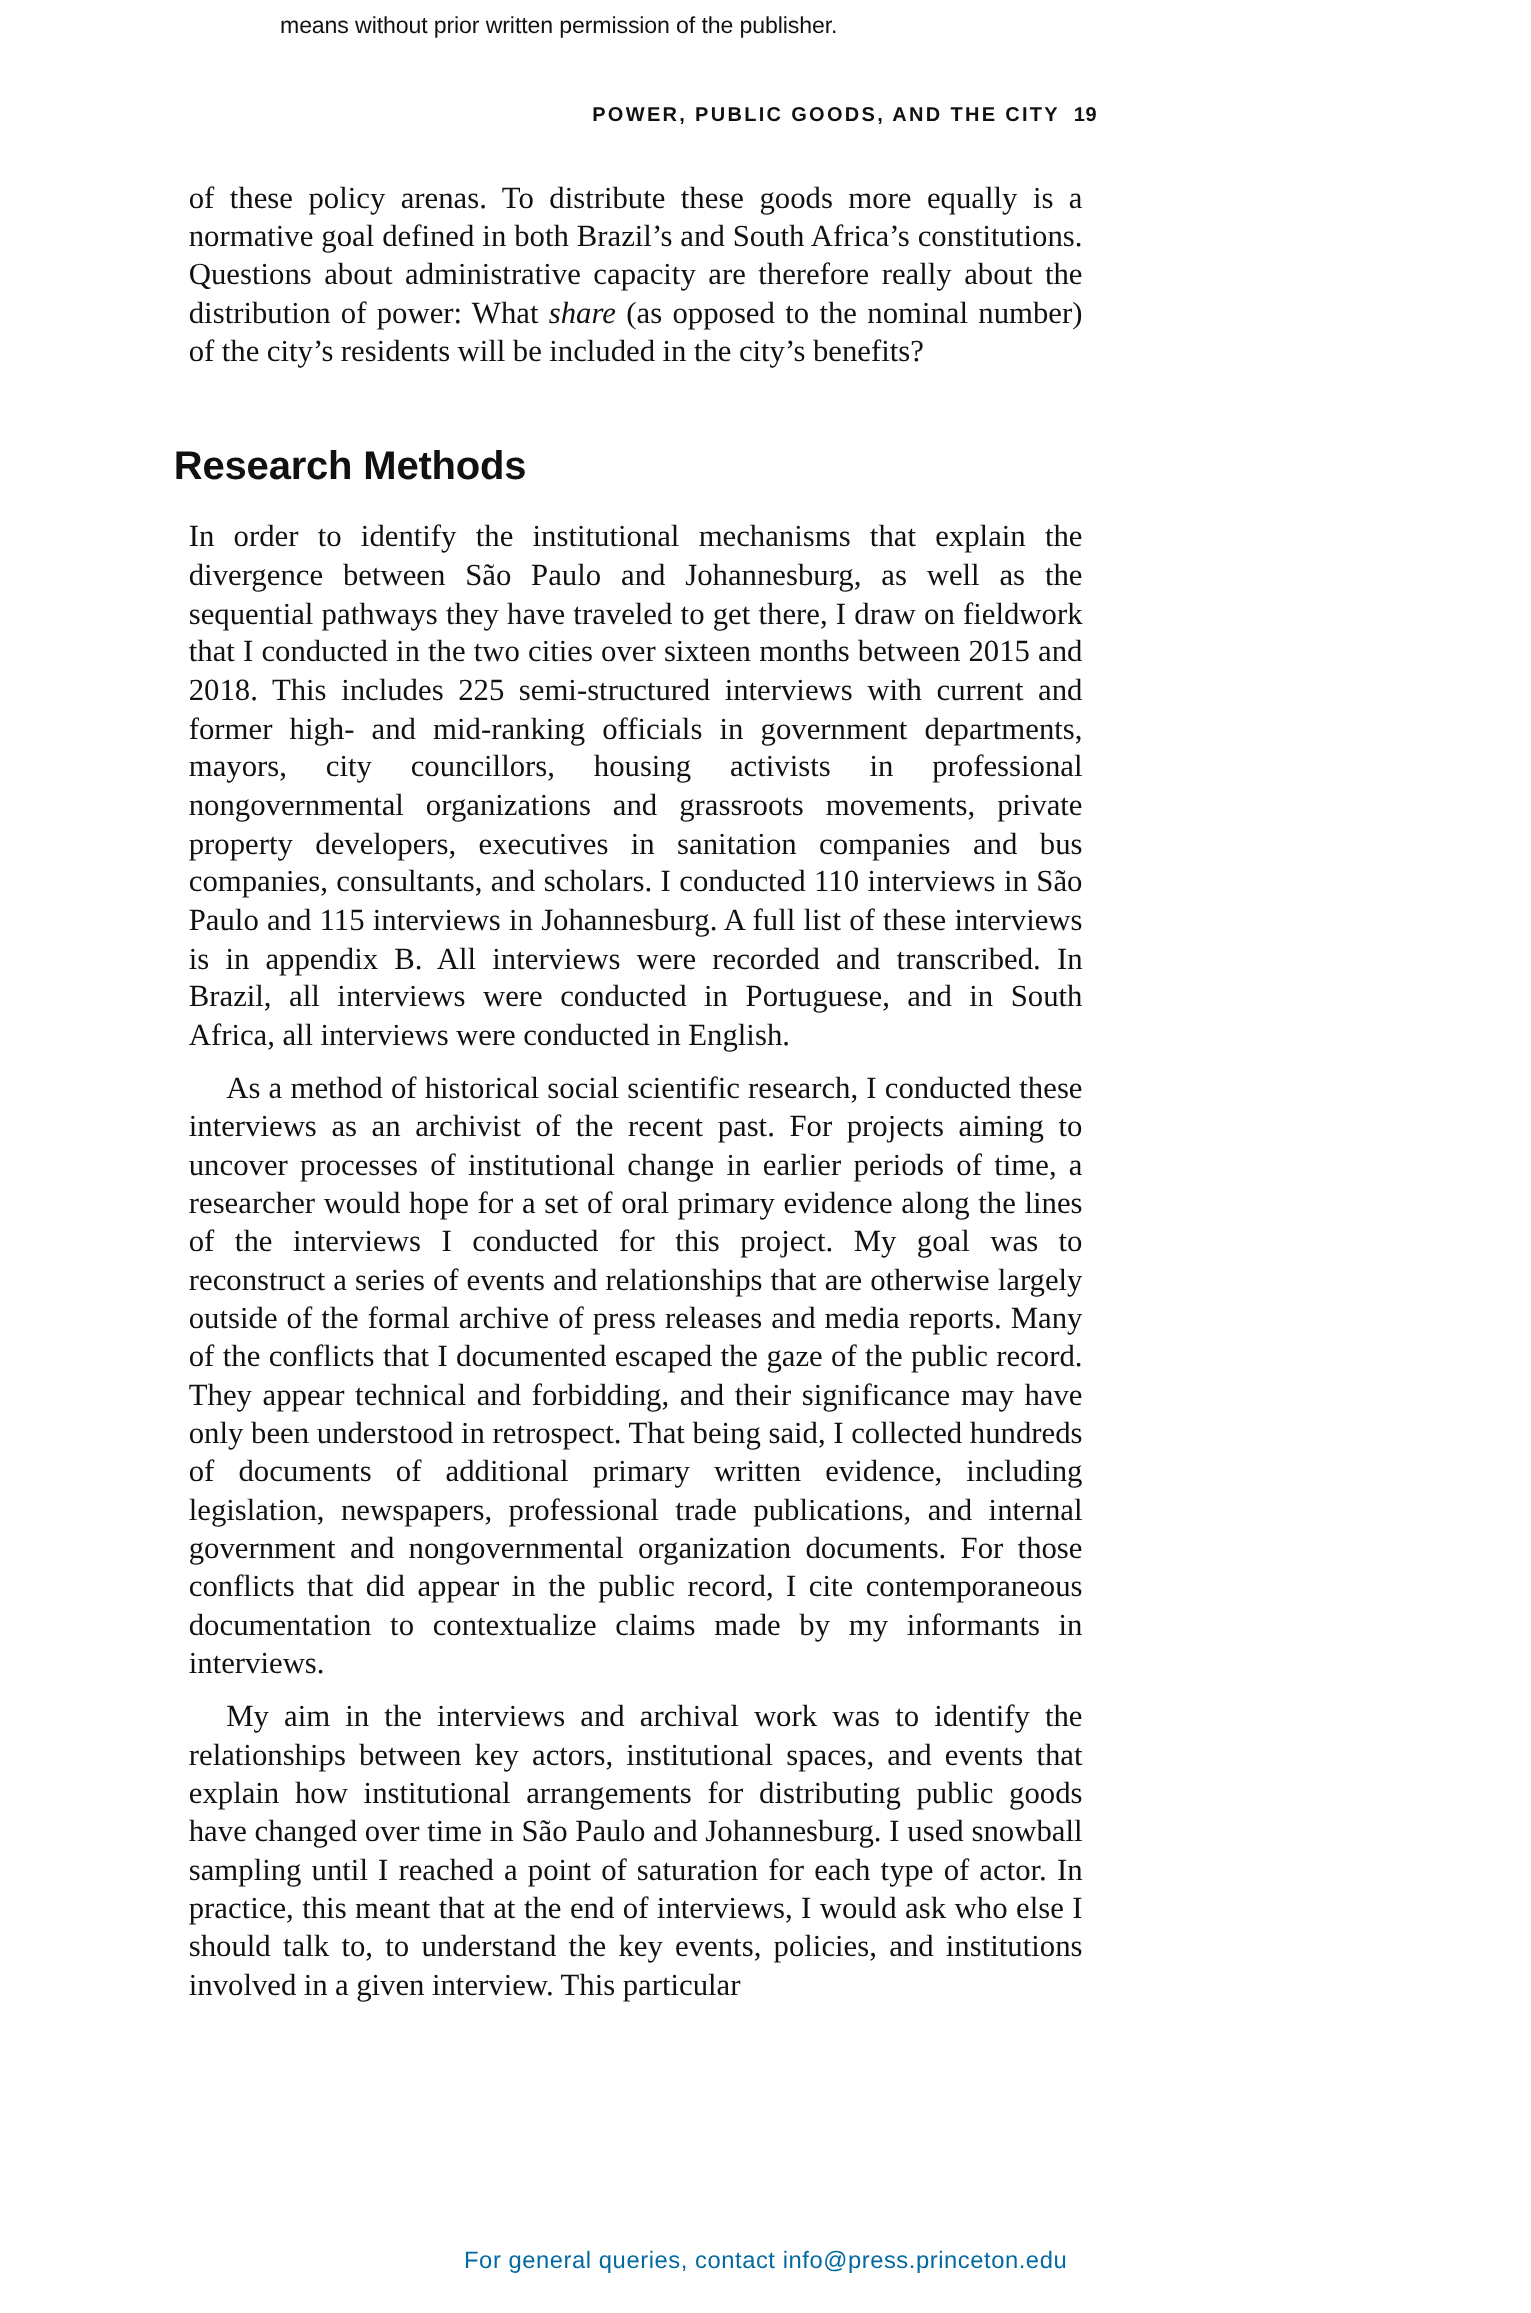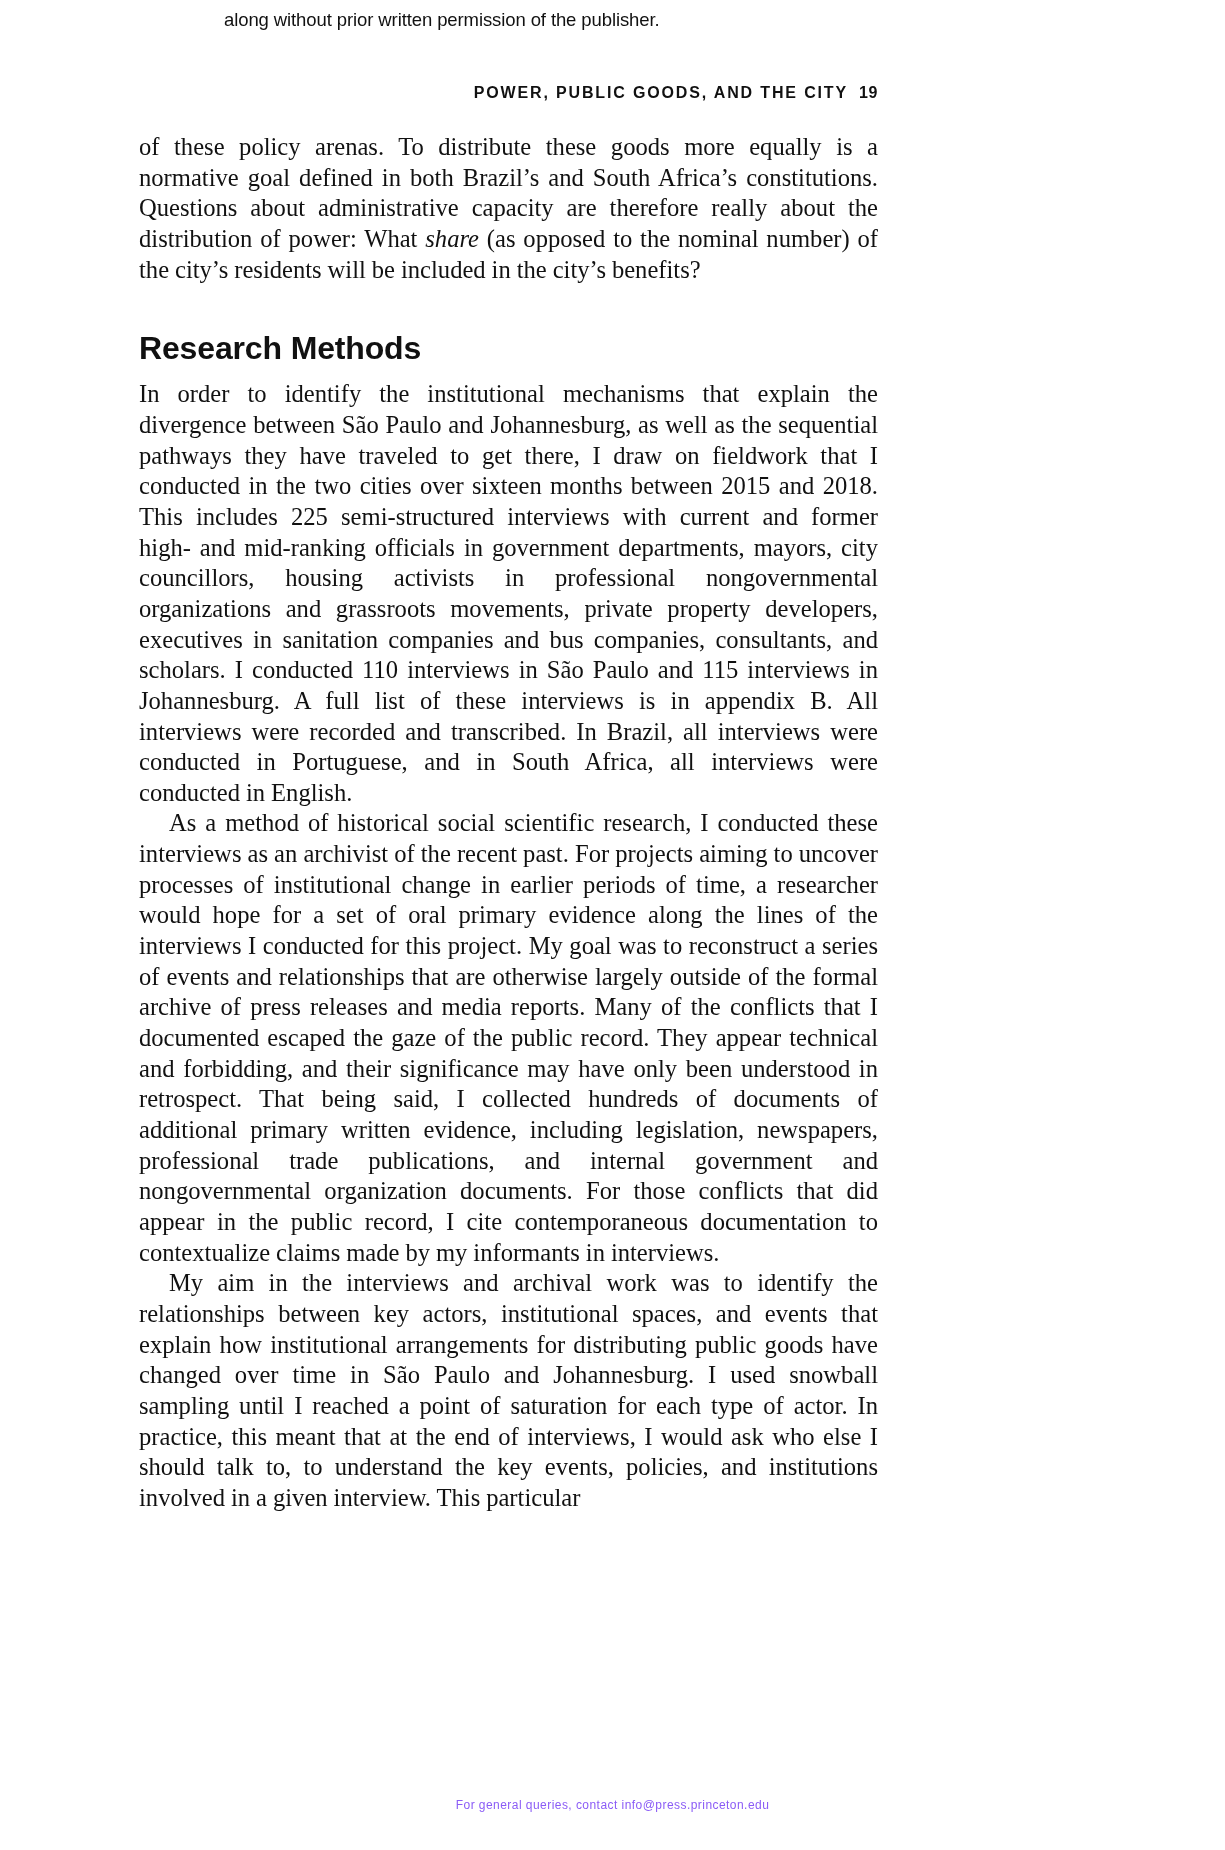--- a/index.html
+++ b/index.html
@@ -58,21 +58,21 @@
 
   
   .col {
     position: absolute;
     left: 139px;
     top: 132px;
     width: 739px;
   }
 
   p.body {
-    margin: 0;
+    margin: 12px;
     font-size: 24.6px;
     line-height: 30.65px;
     text-align: justify;
     text-justify: inter-word;
     word-spacing: -0.2px;
     hyphens: none;
   }
   p.body.cont { text-indent: 0; }
   p.body.indent { text-indent: 30px; }
 
@@ -92,32 +92,32 @@
   .gap-after-head  { height: 16px; }
 
   
   .footer {
     position: absolute;
     left: 0;
     right: 0;
     top: 1798px;
     text-align: center;
     font-family: "Liberation Sans", "DejaVu Sans", sans-serif;
-    font-size: 12px;
+    font-size: 19px;
     letter-spacing: 0.45px;
-    color: #8b5cf6;
+    color: #0369a1;
   }
 </style>
 </head>
 <body>
 
 <div class="page">
 
   <div class="copyright">
-    <span class="cline">along without prior written permission of the publisher.</span>
+    <span class="cline">means without prior written permission of the publisher.</span>
   </div>
 
   <div class="runhead">
     <span>POWER, PUBLIC GOODS, AND THE CITY</span><span class="folio">19</span>
   </div>
 
   <div class="col">
 
     <p class="body cont"><span>of these policy arenas. To distribute these goods more equally is a normative goal defined in both Brazil’s and South Africa’s constitutions. Questions about administrative capacity are therefore really about the distribution of power: What </span><em class="it">share</em><span> (as opposed to the nominal number) of the city’s residents will be included in the city’s benefits?</span></p>
 

